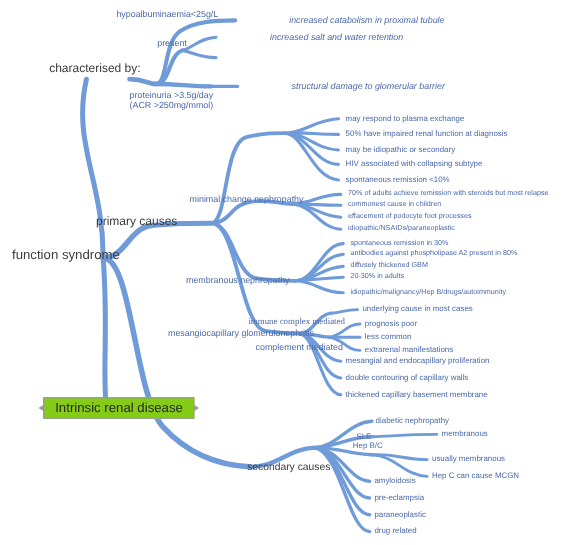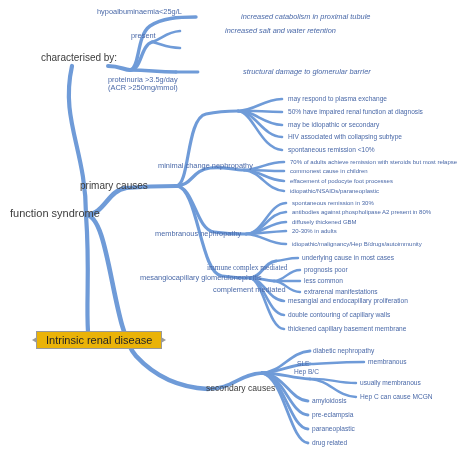--- a/index.html
+++ b/index.html
@@ -10,21 +10,21 @@
   .lbl{position:absolute;color:#4a69a8;white-space:nowrap;line-height:1.08;}
   .lbl.dark{color:#3b3b3b;}
   .lbl.italic{font-style:italic;padding-left:42px;}
   .lbl.c{transform:translateY(-50%);}
   .l10{font-size:10px;}
   .l9{font-size:8.6px;}
   .l8{font-size:7.4px;}
   .l7{font-size:6.6px;}
   .l65{font-size:6px;}
   .root-lbl{font-size:11px;color:#3d3d3d;}
-  .boxnode{position:absolute;background:#eab308;color:#262626;
+  .boxnode{position:absolute;background:#84cc16;color:#262626;
            font-size:11px;padding:2px 9px;border:1px solid #999;
            white-space:nowrap;transform:translateY(-50%);}
   .boxnode .hndl{position:absolute;top:50%;margin-top:-3px;
            width:0;height:0;border-top:3px solid transparent;
            border-bottom:3px solid transparent;}
   .boxnode .hndl.l{left:-5px;border-right:5px solid #9a9a9a;}
   .boxnode .hndl.r{right:-5px;border-left:5px solid #9a9a9a;}
 </style>
 </head>
 <body>

